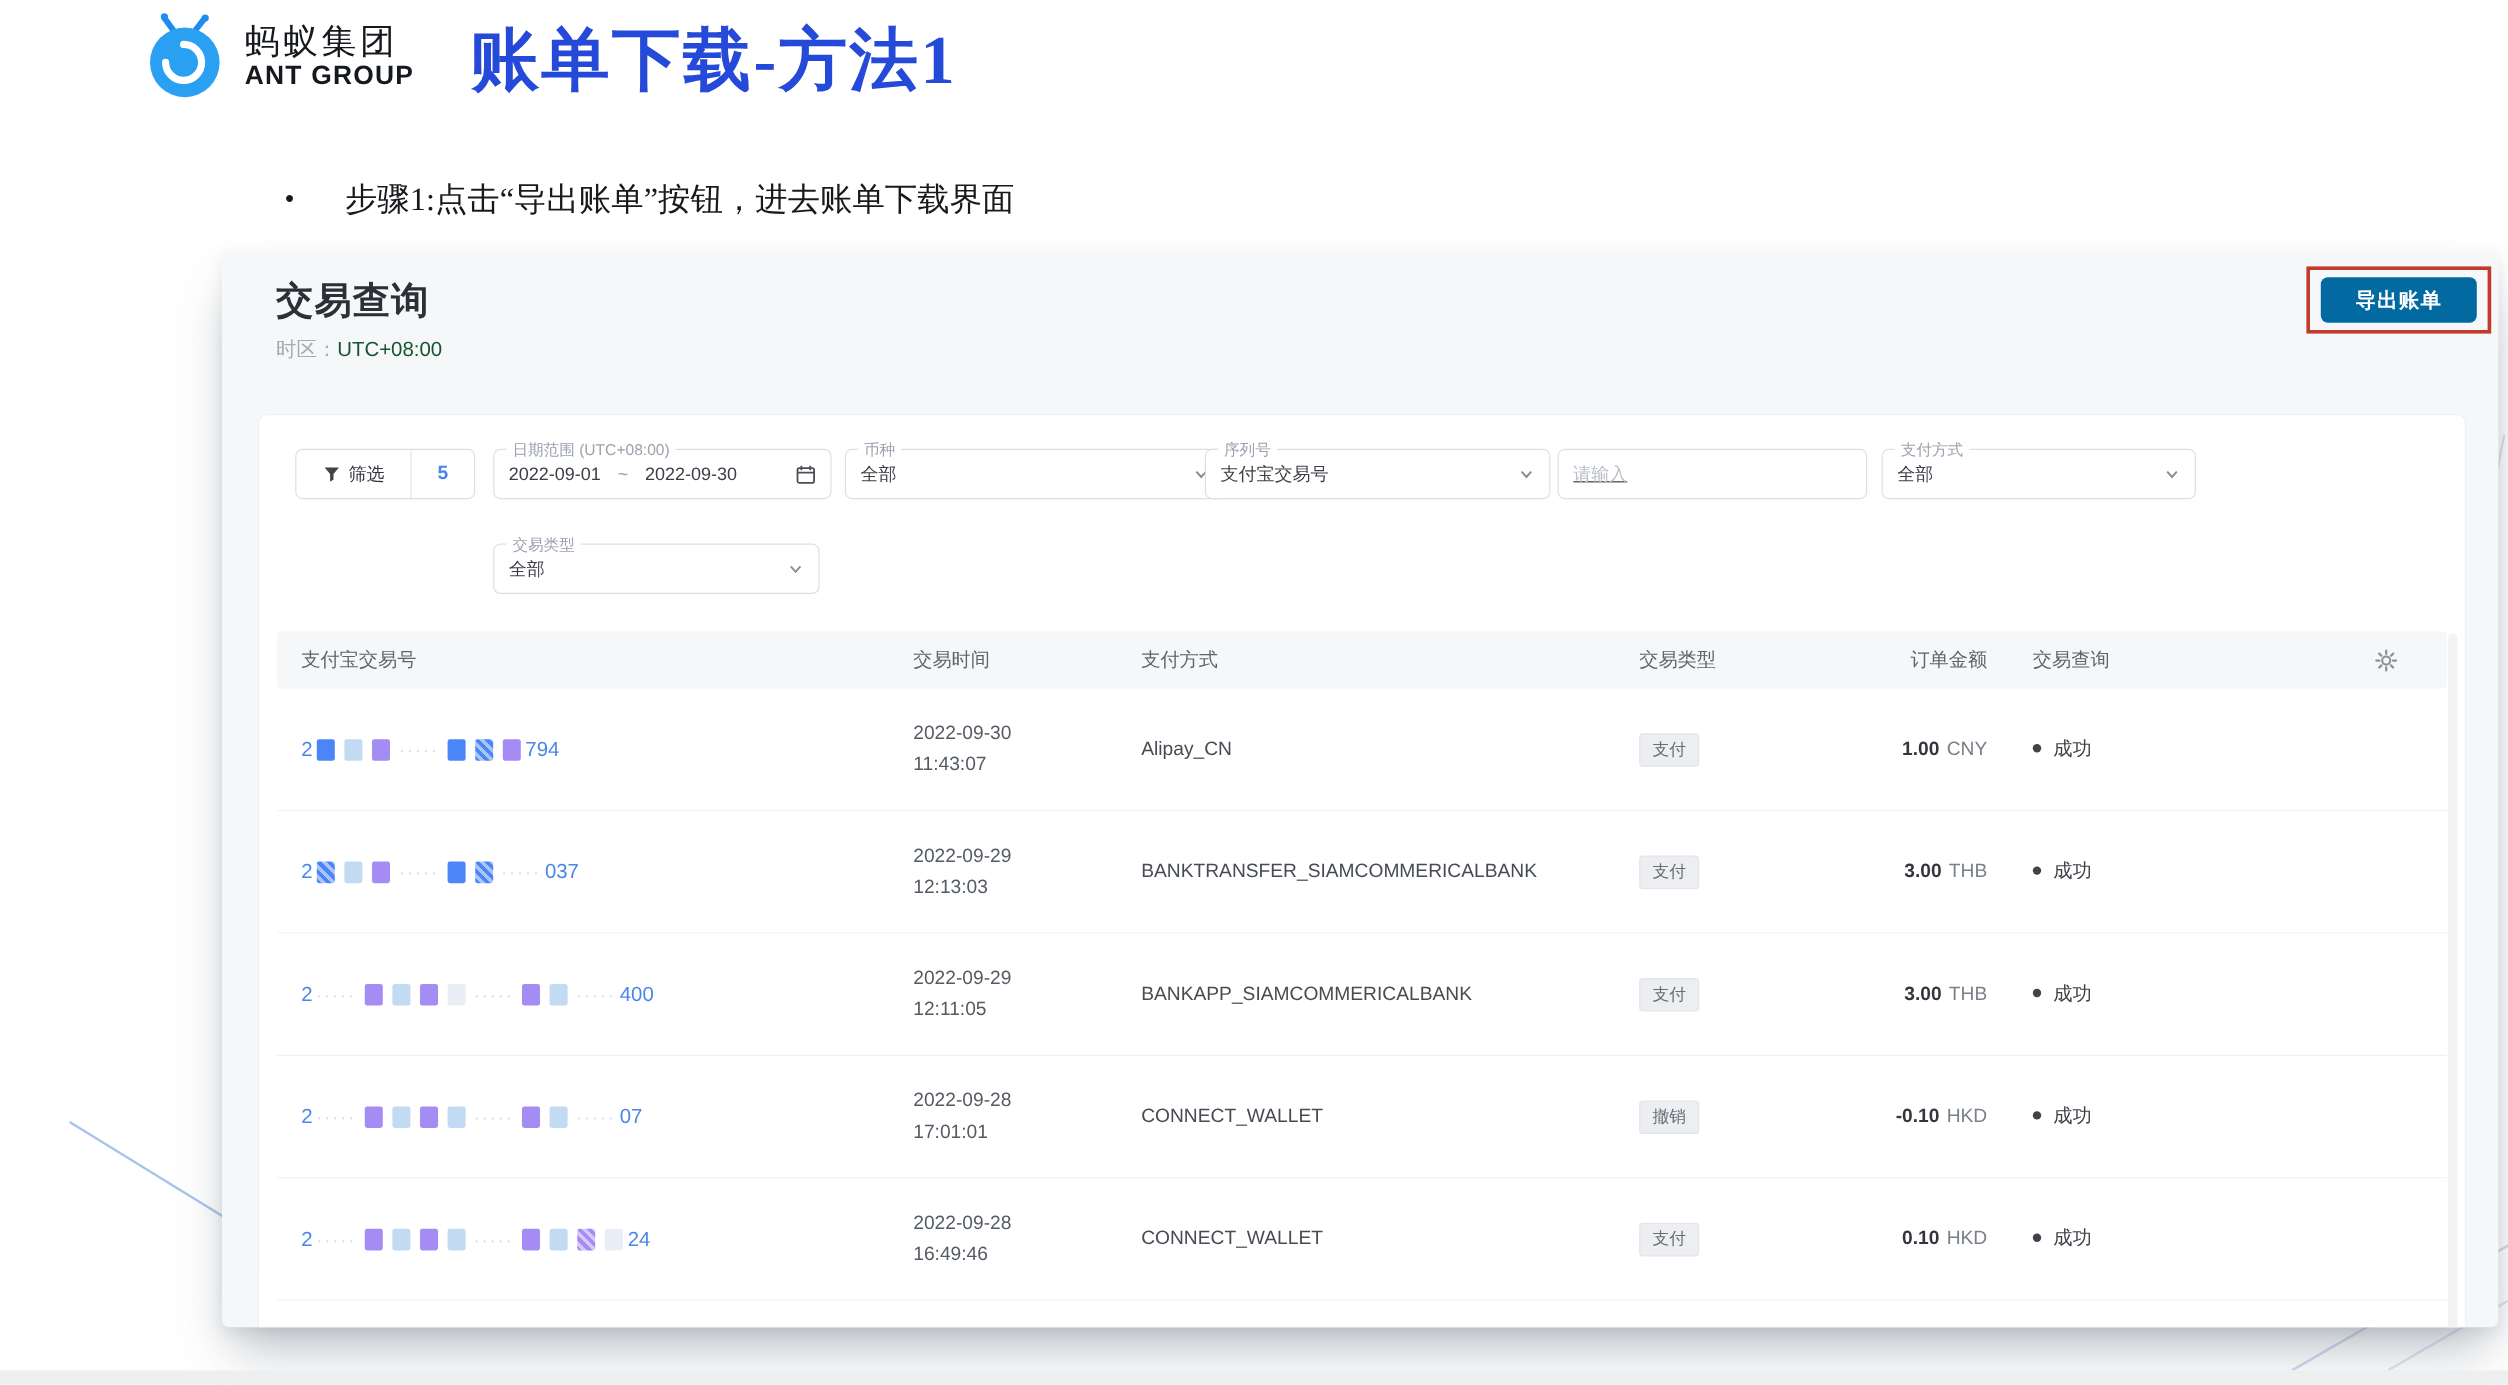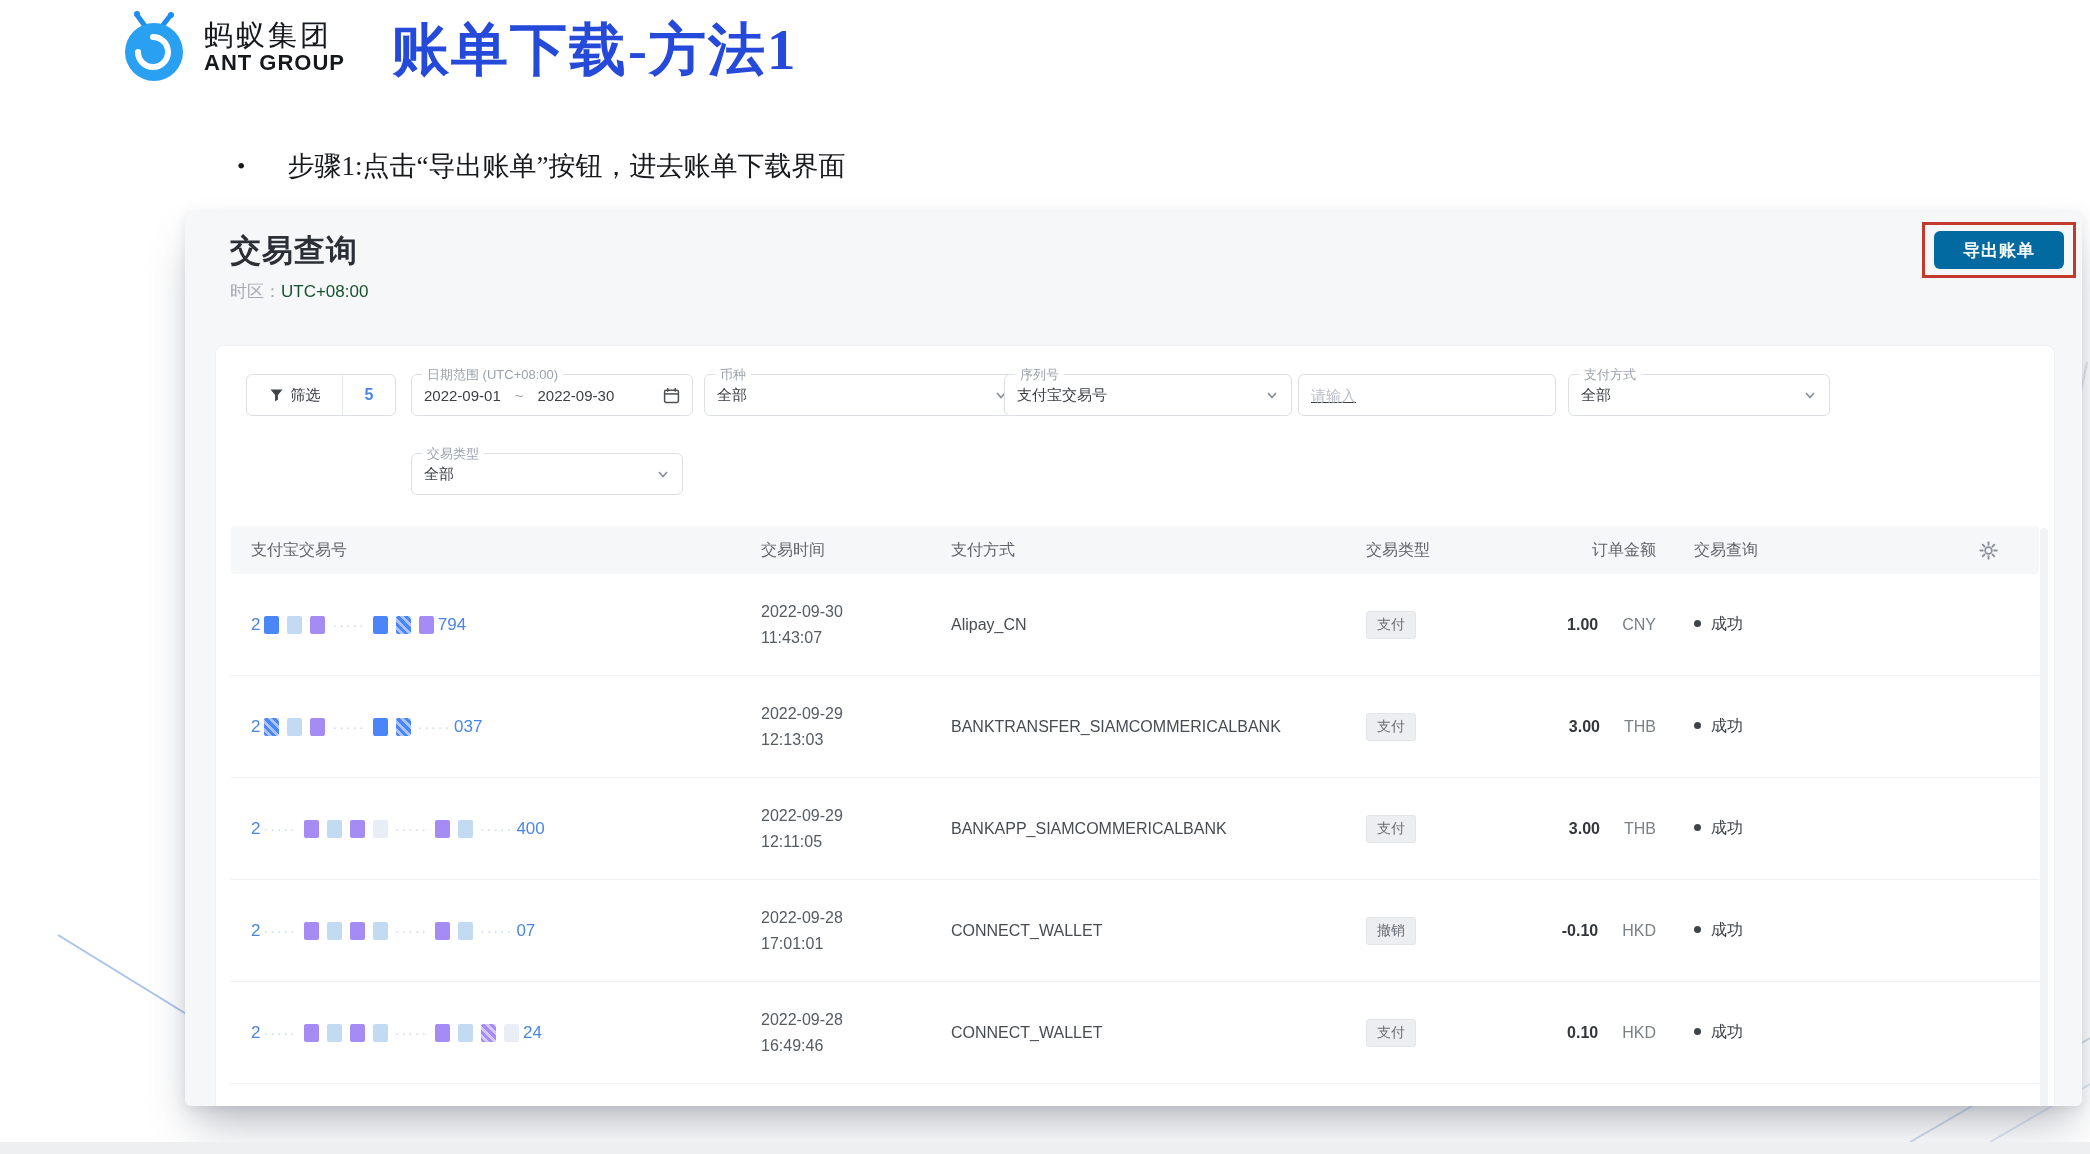--- a/index.html
+++ b/index.html
@@ -97,21 +97,21 @@
   .sq-w  { background:#e9eef6; }
   .sq-bc { background:repeating-linear-gradient(45deg,#4a86f7 0 3px,#aac4f7 3px 6px); }
   .sq-pc { background:repeating-linear-gradient(45deg,#a58cf5 0 3px,#d6c8f8 3px 6px); }
   .dots { color:#c7d6ee; font-size:14px; letter-spacing:2px; margin:0 3px; flex:none; }
   .cell-time { font-size:16px; color:#555b63; line-height:26px; }
   .cell-method { font-size:16px; color:#474c53; }
   .tag { display:inline-block; padding:4px 10px; background:#eceef1; border:1px solid #e2e5e9;
     border-radius:3px; font-size:14px; color:#696e76; }
   .cell-amount { justify-self:end; font-size:16px; }
   .amt-num { font-weight:bold; color:#33373d; }
-  .amt-cur { color:#7a8087; margin-left:24px;text-align:center; }
+  .amt-cur { color:#7a8087; margin-left:6px;text-align:center; }
   .status-dot { display:inline-block; width:7px; height:7px; border-radius:50%; background:#3f444b;
     margin-right:10px; vertical-align:2px; }
   .status-text { font-size:16px; color:#3b4046; }
 </style>
 </head>
 <body>
 
 <div class="logo-row">
   <svg width="74" height="74" viewBox="0 0 74 74">
     <line x1="27" y1="16" x2="19" y2="5" stroke="#1e8df0" stroke-width="5" stroke-linecap="round"></line>

